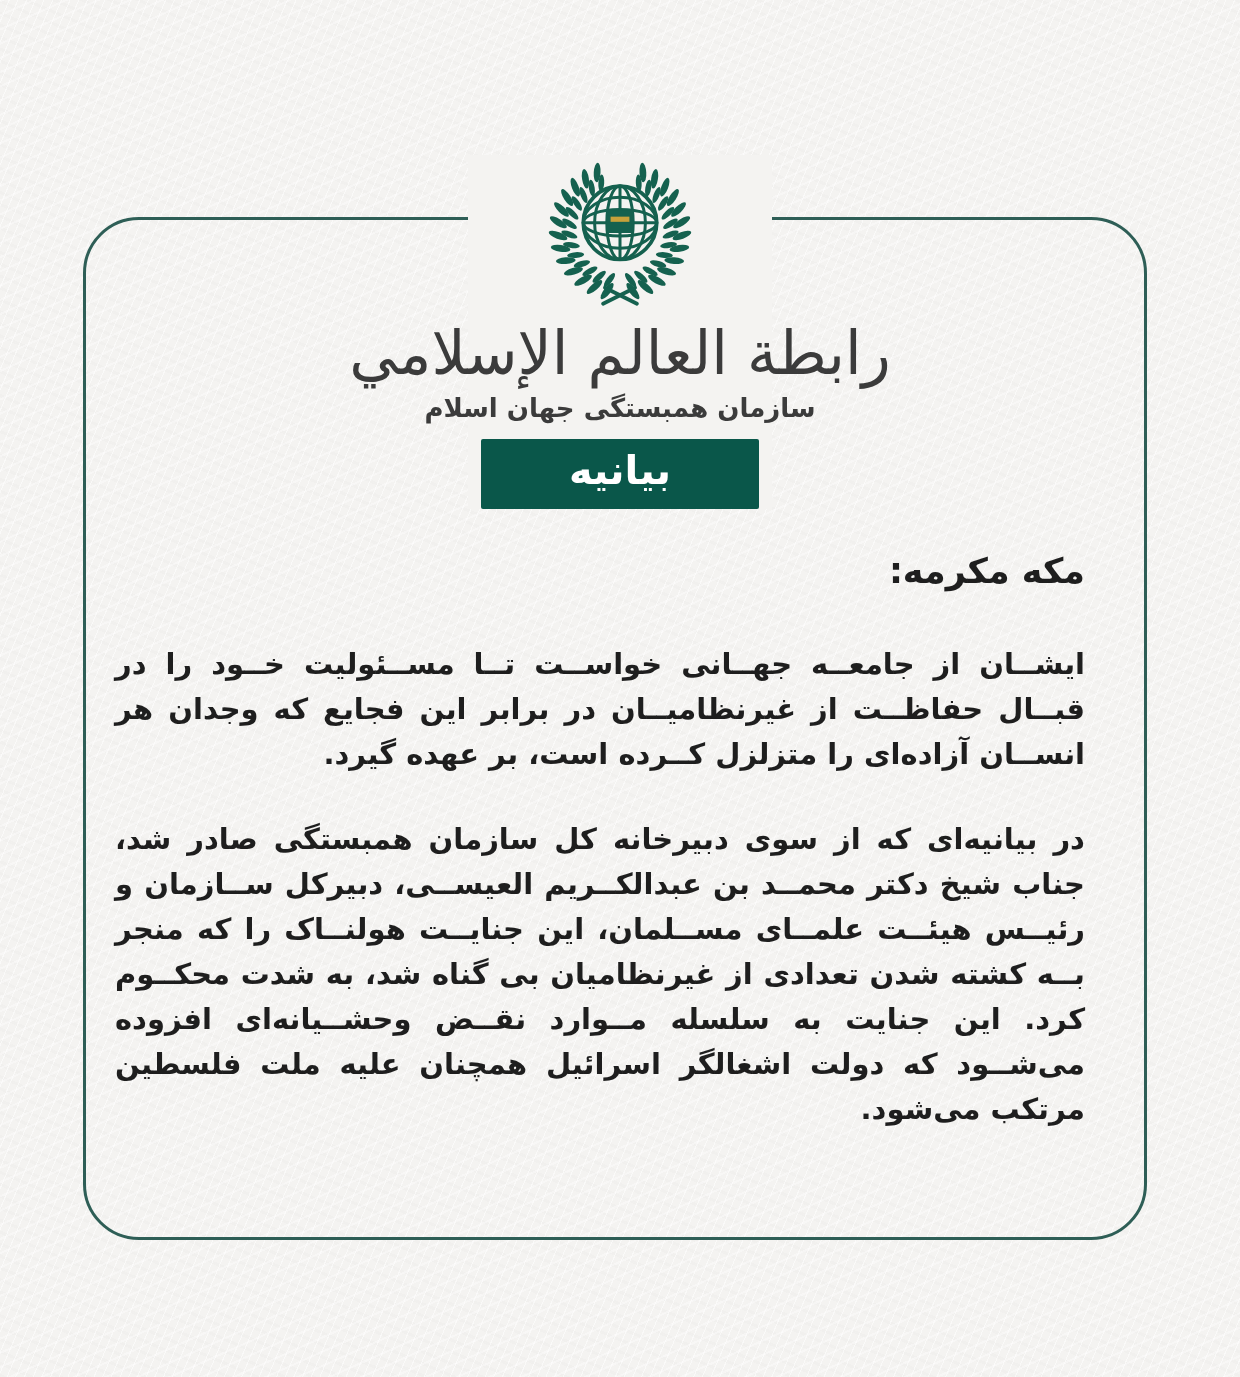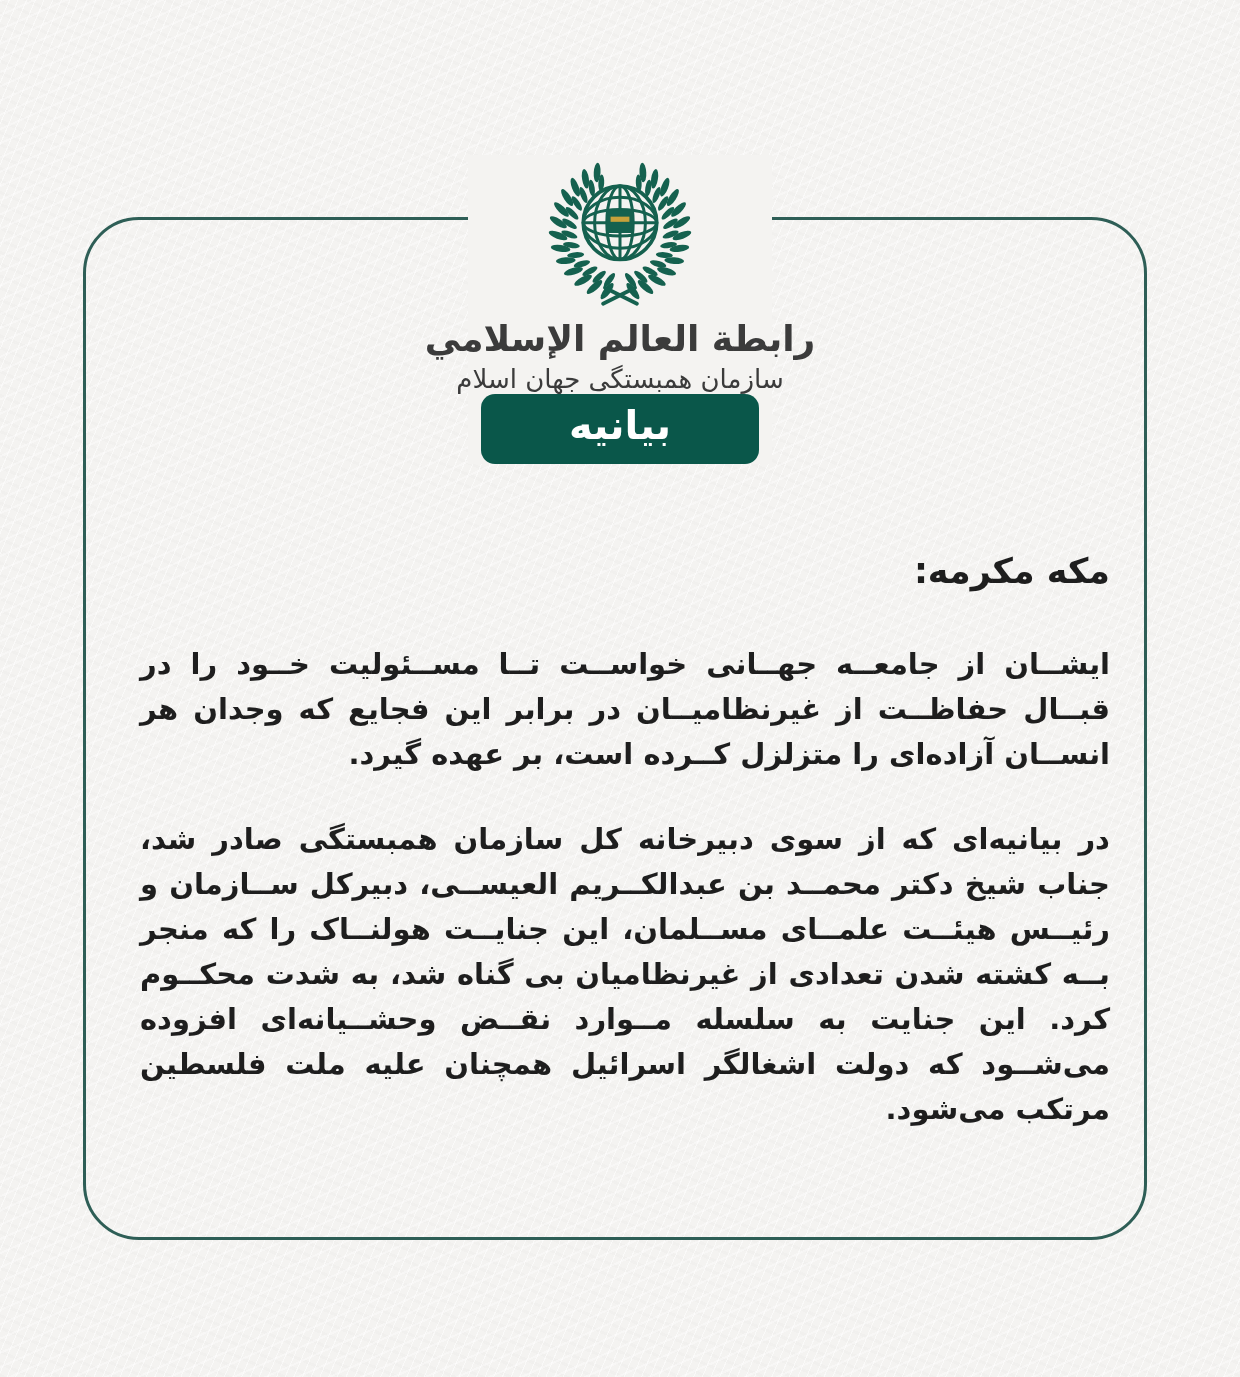--- a/index.html
+++ b/index.html
@@ -38,46 +38,47 @@
   .logo-svg { width: 152px; height: 160px; display: block; }
   .leaf { fill: var(--logo-green, #15614f); }
   .globe-line { fill: none; stroke: var(--logo-green, #15614f); }
   .stem { stroke: var(--logo-green, #15614f); stroke-width: 4; stroke-linecap: round; }
   .kaaba { fill: var(--logo-green, #15614f); }
   .kaaba-band { fill: var(--gold, #c8a13b); }
   .calligraphy {
     margin-top: 2px;
     direction: rtl;
     white-space: nowrap;
-    font-size: 36px; font-weight: bold;
+    font-size: 60px; font-weight: normal;
     line-height: 1.2;
     color: var(--calligraphy-ink, #3b3b3b);
   }
   .subtitle {
     margin-top: 4px;
     direction: rtl;
     white-space: nowrap;
-    font-size: 26px; font-weight: normal;
+    font-size: 26px; font-weight: bold;
     color: var(--calligraphy-ink, #3b3b3b);
   }
   .banner {
+    margin-top: 16px;
     width: 278px; height: 70px;
     background: var(--banner-green, #0a574a);
-    border-radius: 14px;
+    border-radius: 2px;
     display: flex; align-items: center; justify-content: center;
   }
   .banner-label {
     color: #ffffff;
     font-size: 40px; font-weight: bold;
     line-height: 1; padding-bottom: 8px;
   }
   
   .content {
     position: absolute;
-    top: 550px; left: 140px; width: 970px;
+    top: 550px; left: 115px; width: 970px;
     direction: rtl;
     color: var(--ink, #1e1e1e);
     font-weight: bold;
   }
   .heading {
     font-size: 35px;
     line-height: 1.2;
     margin-bottom: 50px;
   }
   .para {

